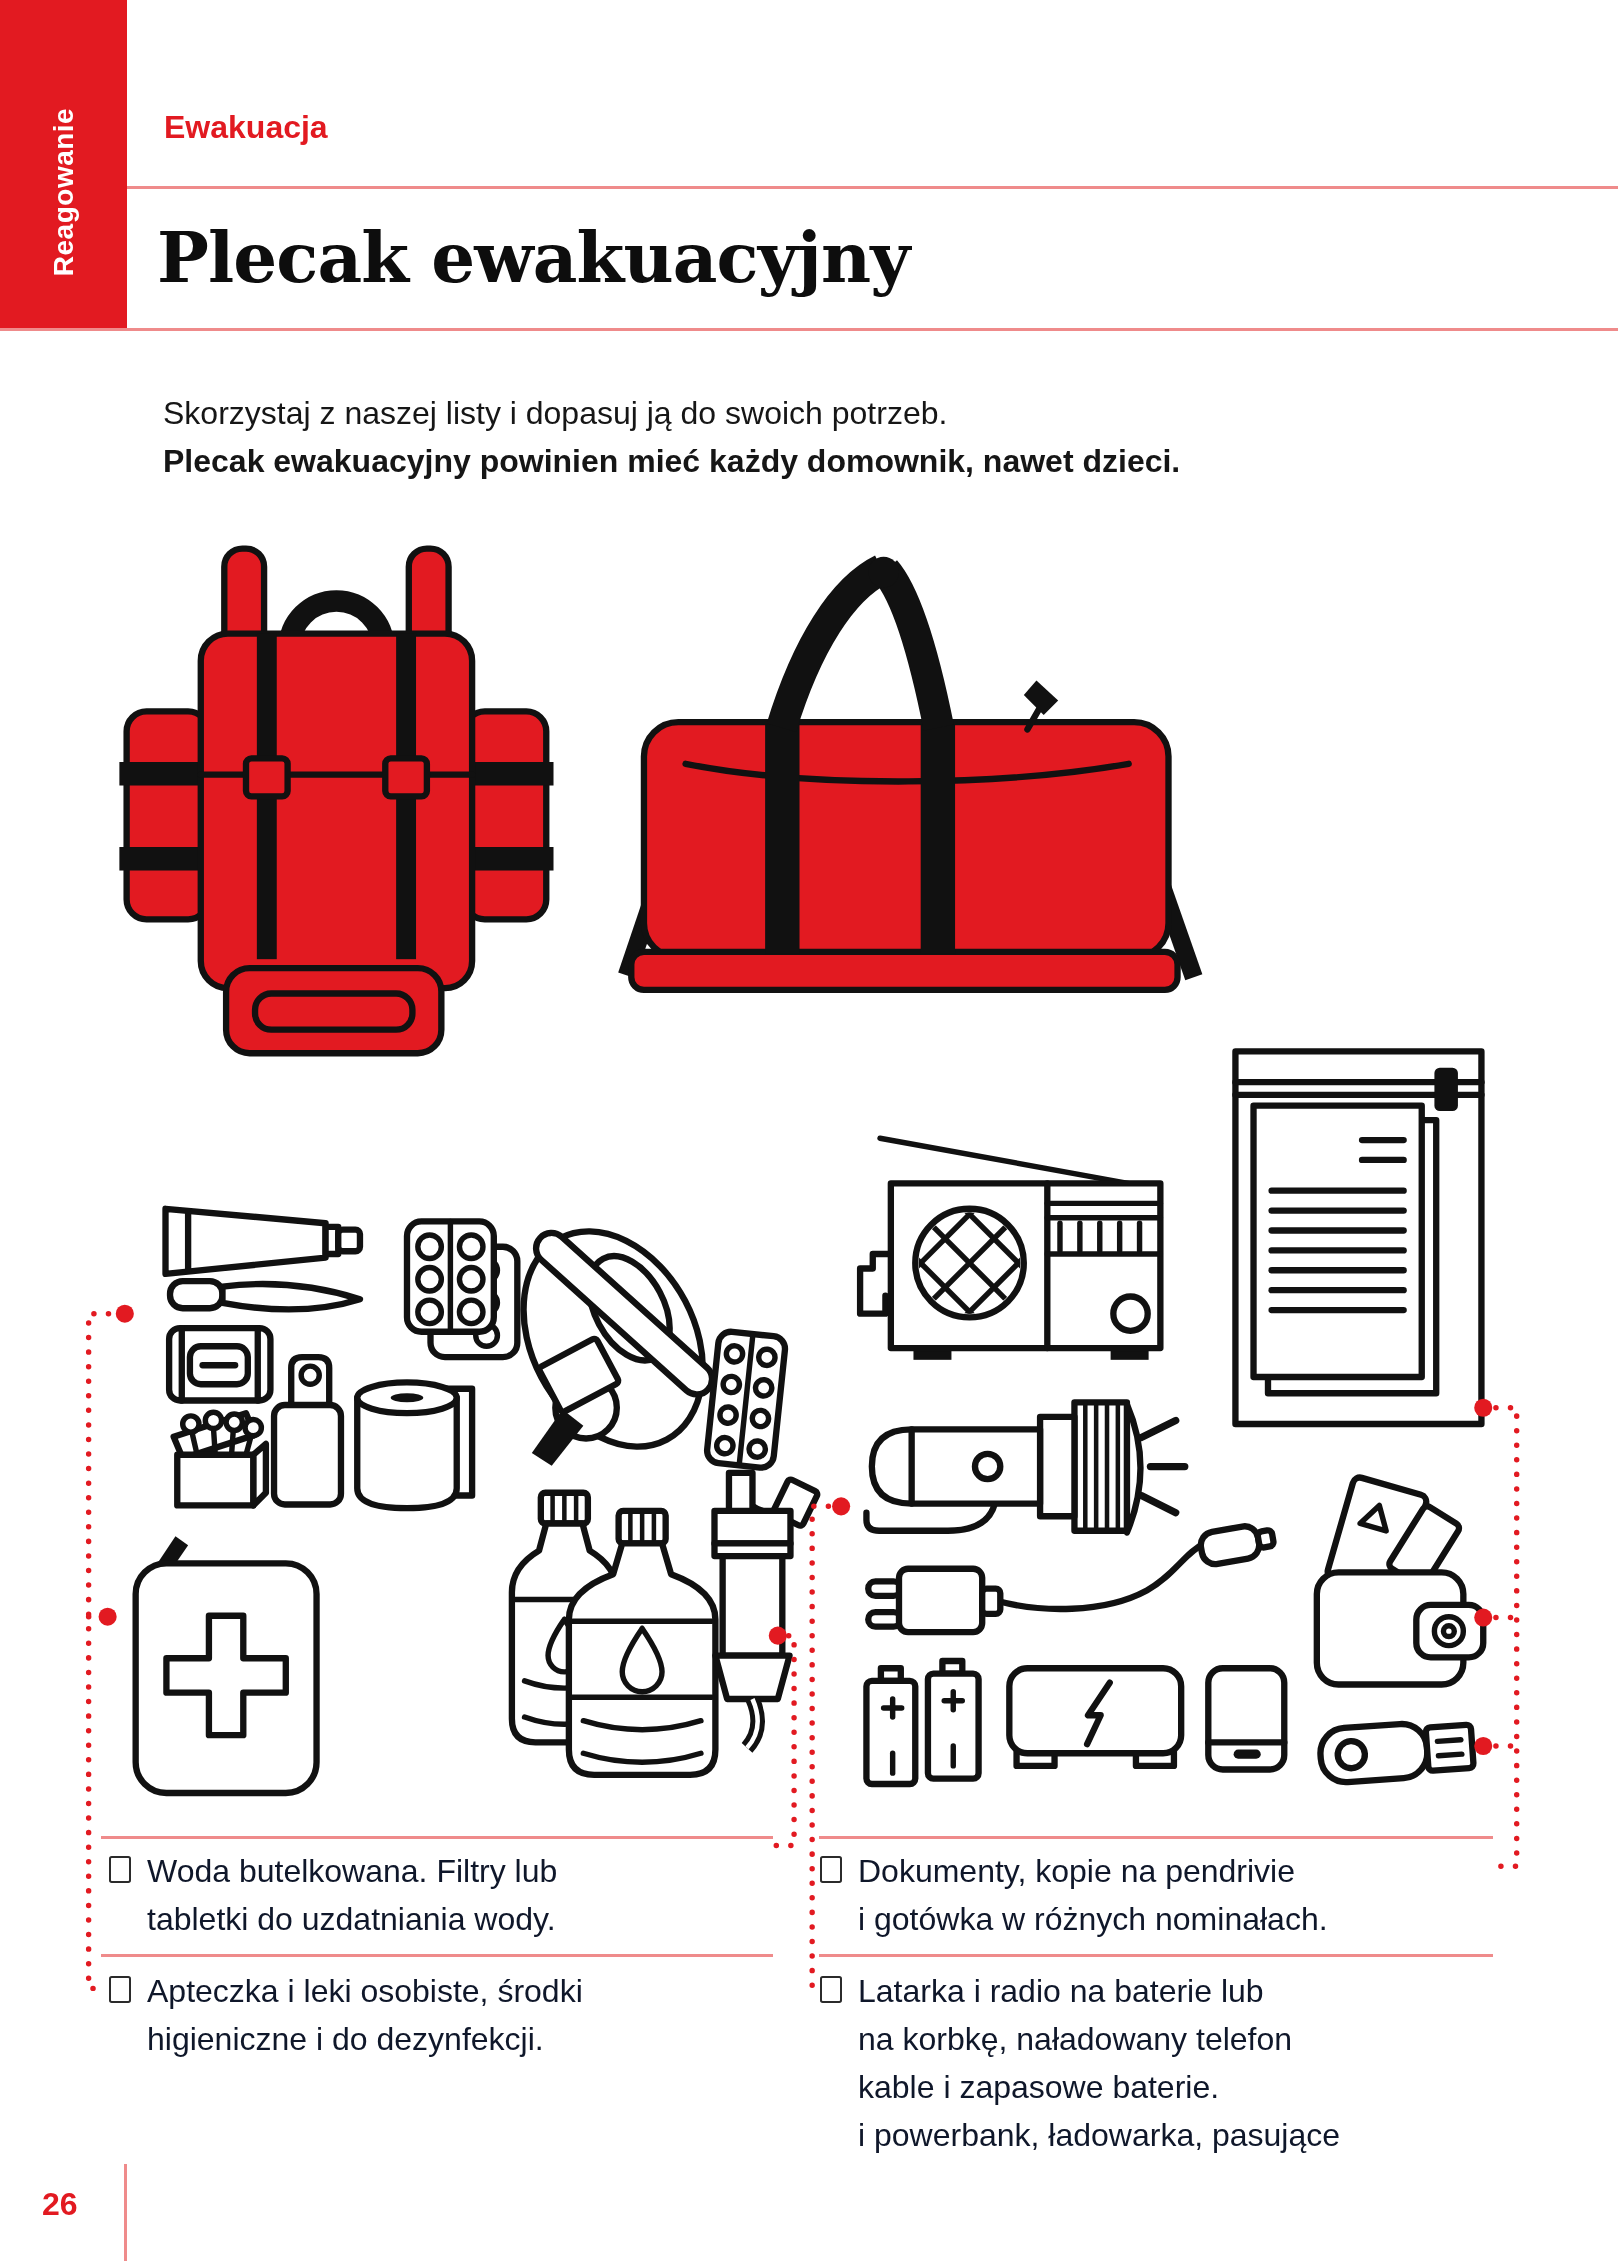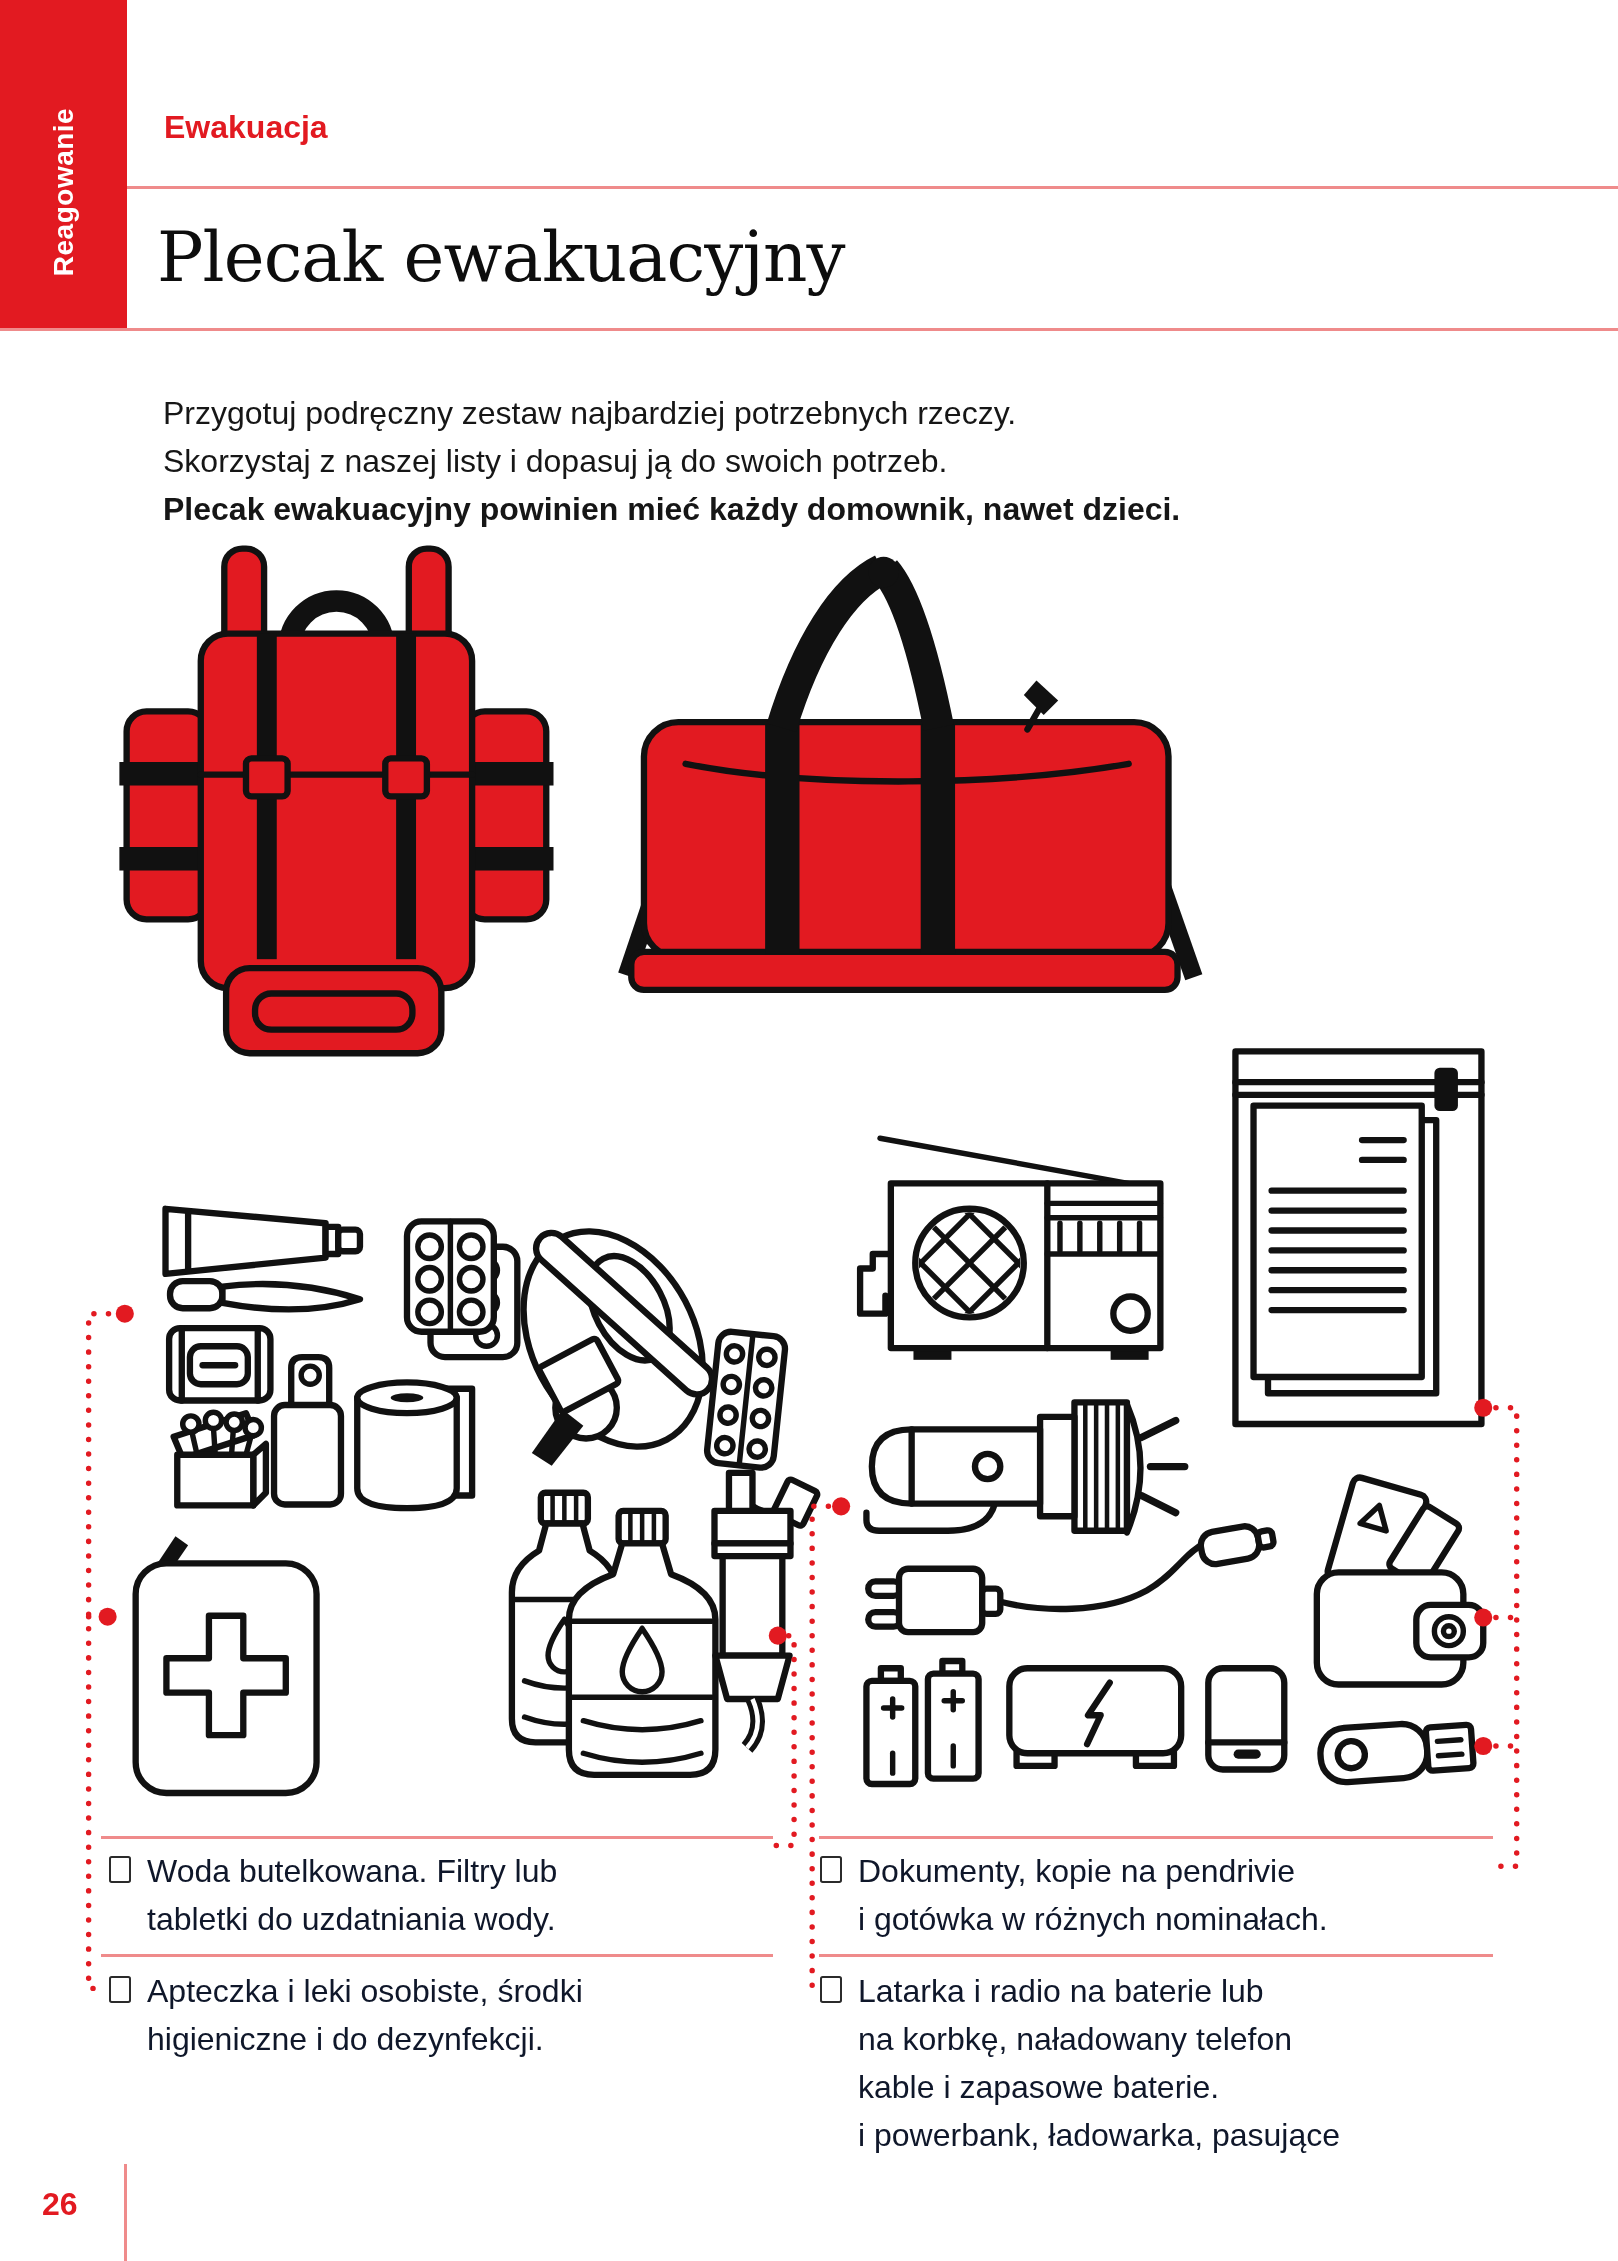--- a/index.html
+++ b/index.html
@@ -6,21 +6,21 @@
   .page{position:relative;width:1618px;height:2262px;background:#fff;overflow:hidden;
         font-family:"Liberation Sans",sans-serif;color:#111;}
   
   .side-tab{position:absolute;left:0;top:0;width:127px;height:330px;background:#e21a21;}
   .side-tab .vlabel{position:absolute;left:50%;top:192px;transform:translate(-50%,-50%) rotate(-90deg);
         color:#fff;font-weight:700;font-size:28px;white-space:nowrap;letter-spacing:0.5px;}
   .eyebrow{position:absolute;left:164px;top:109px;font-size:32px;font-weight:700;color:#e21a21;}
   .rule-top{position:absolute;left:127px;top:186px;width:1492px;height:2.7px;background:#ef8b8b;}
   .rule-title{position:absolute;left:0;top:328px;width:1618px;height:2.7px;background:#ef8b8b;}
   .title{position:absolute;left:157px;top:217px;margin:0;font-family:"DejaVu Serif",serif;
-        font-weight:400;font-size:69px;letter-spacing:-0.9px;color:#0d0d0d;}
+        font-weight:700;font-size:69px;letter-spacing:-0.9px;color:#0d0d0d;}
   .intro{position:absolute;left:163px;top:389px;font-size:32px;line-height:48px;color:#161616;}
   .intro span{display:block;}
   .intro .b{font-weight:700;}
   
   svg.art{position:absolute;left:0;top:0;}
   .ln{fill:#fff;stroke:#111;stroke-width:7;stroke-linejoin:round;stroke-linecap:round;}
   .nf{fill:none;stroke:#111;stroke-width:7;stroke-linejoin:round;stroke-linecap:round;}
   .t5{stroke-width:5;} .t6{stroke-width:6;} .t8{stroke-width:8;}
   .bk{fill:#111;stroke:none;}
   .red{fill:#e21a21;stroke:#111;stroke-width:7;stroke-linejoin:round;}
@@ -48,21 +48,20 @@
 
   <div class="side-tab">
     <span class="vlabel">Reagowanie</span>
   </div>
   <div class="eyebrow">Ewakuacja</div>
   <div class="rule-top"></div>
   <h1 class="title">Plecak ewakuacyjny</h1>
   <div class="rule-title"></div>
 
   <div class="intro">
-    <span>Przygotuj podręczny zestaw najbardziej potrzebnych rzeczy.</span>
     <span>Skorzystaj z naszej listy i dopasuj ją do swoich potrzeb.</span>
     <span class="b">Plecak ewakuacyjny powinien mieć każdy domownik, nawet dzieci.</span>
   </div>
 
   <svg class="art" width="1618" height="2262" viewBox="0 0 1789 2500">
     <defs>
       <clipPath id="spk">
           <circle cx="1072" cy="1396" r="56"></circle>
         </clipPath>
     </defs>

